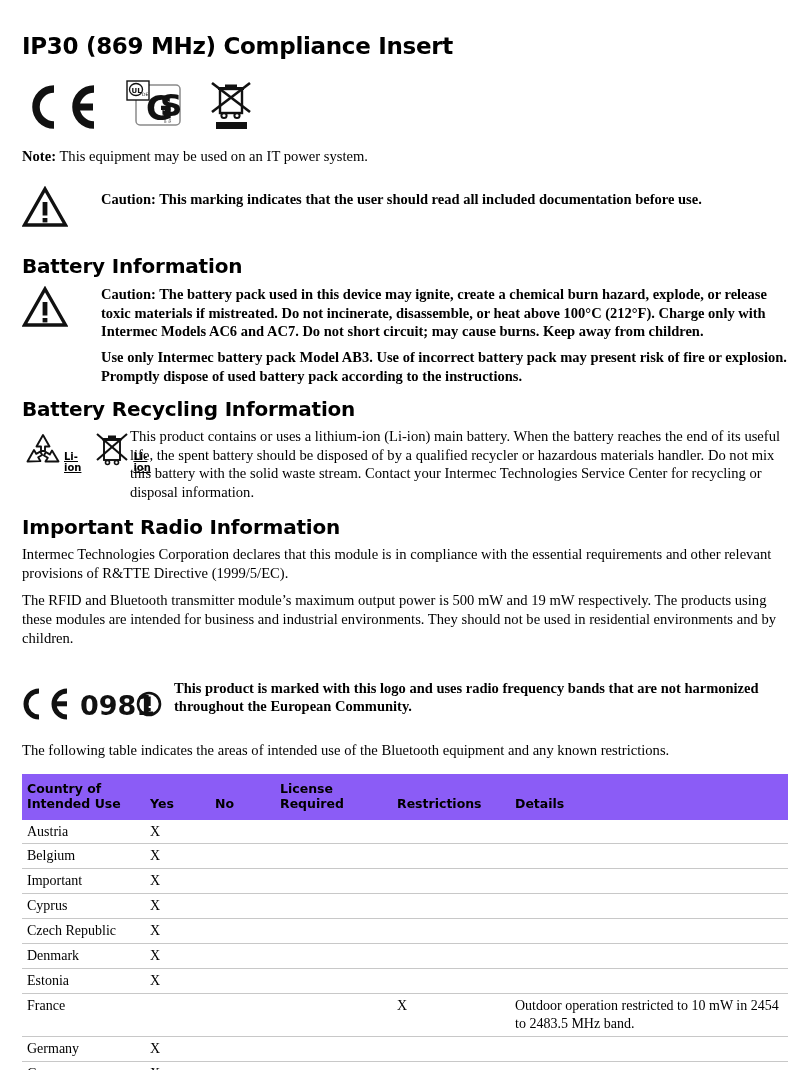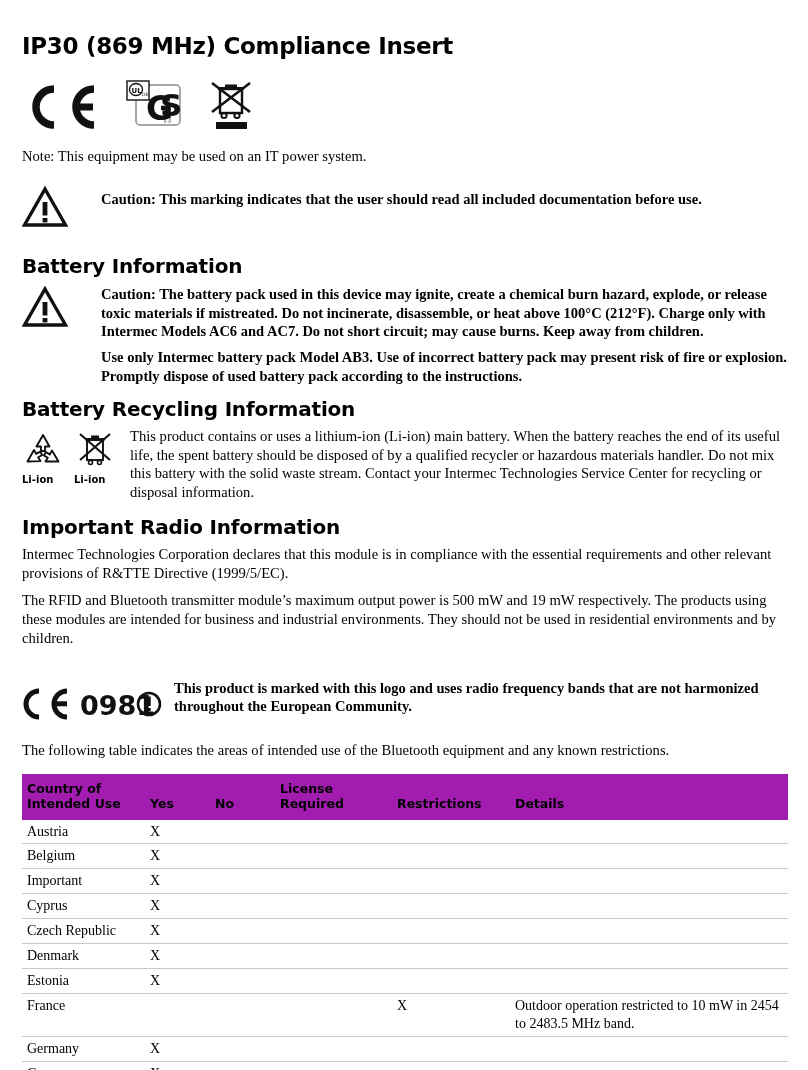--- a/index.html
+++ b/index.html
@@ -66,21 +66,21 @@
     margin: 0 0 9px 0;
     text-align: left;
   }
   .note-line {
     font-size: 14.6px;
     line-height: 1.3;
     margin: 0 0 18px 0;
   }
   .note-label {
     font-family: "Liberation Serif", serif;
-    font-weight: normal;
+    font-weight: bold;
   }
 
   
   .caution-block {
     display: flex;
     align-items: flex-start;
     gap: 17px;
     margin-bottom: 12px;
   }
   .tri-col {
@@ -114,22 +114,23 @@
   }
   .recycle-icons {
     width: 108px;
     flex: 0 0 108px;
     display: flex;
     gap: 10px;
     padding-top: 4px;
   }
   .recycle-item {
     display: flex;
-    flex-direction: column;
-    align-items: flex-start;
+    flex-direction: row;
+    align-items: flex-end;
+    text-decoration: underline;
   }
   .recycle-label {
     font-family: "DejaVu Sans", sans-serif;
     font-weight: bold;
     font-size: 10px;
     margin-top: 1px;
   }
   .recycle-text {
     flex: 1 1 auto;
     font-size: 14.6px;
@@ -160,21 +161,21 @@
     font-size: 14.6px;
     line-height: 1.3;
     margin: 0 0 14px 0;
   }
   table.country-table {
     width: 766px;
     border-collapse: collapse;
     table-layout: fixed;
   }
   table.country-table thead th {
-    background: #a21caf;
+    background: #8b5cf6;
     font-family: "DejaVu Sans", sans-serif;
     font-weight: bold;
     font-size: 12.5px;
     text-align: left;
     vertical-align: bottom;
     padding: 7px 0 8px 0;
     line-height: 1.22;
     border: none;
   }
   table.country-table thead th:first-child { padding-left: 5px; }

